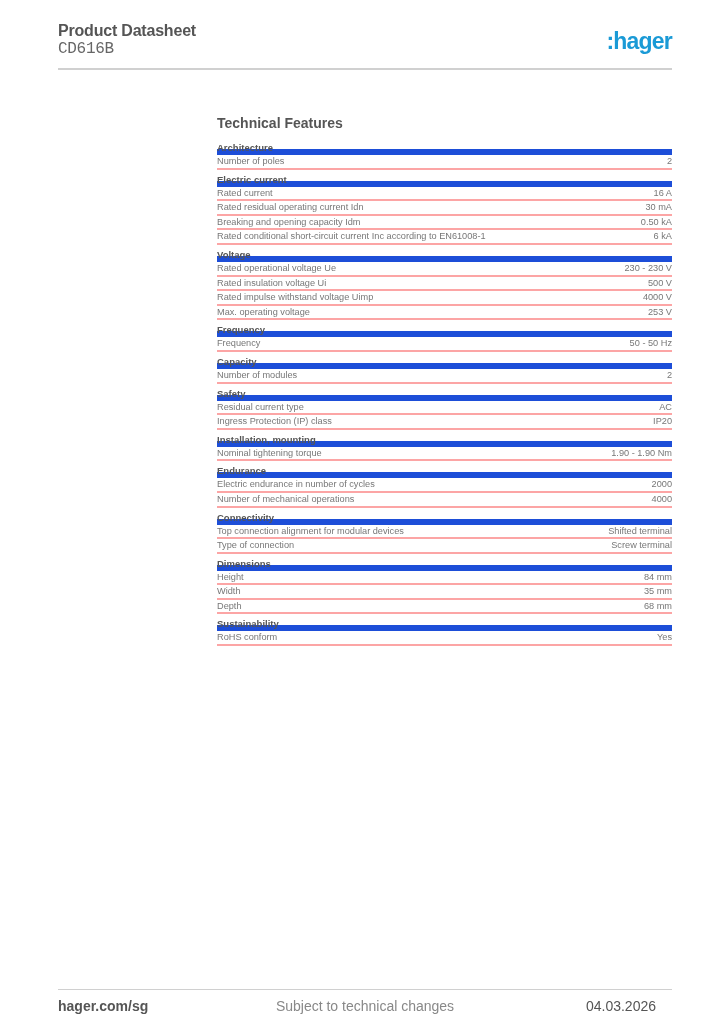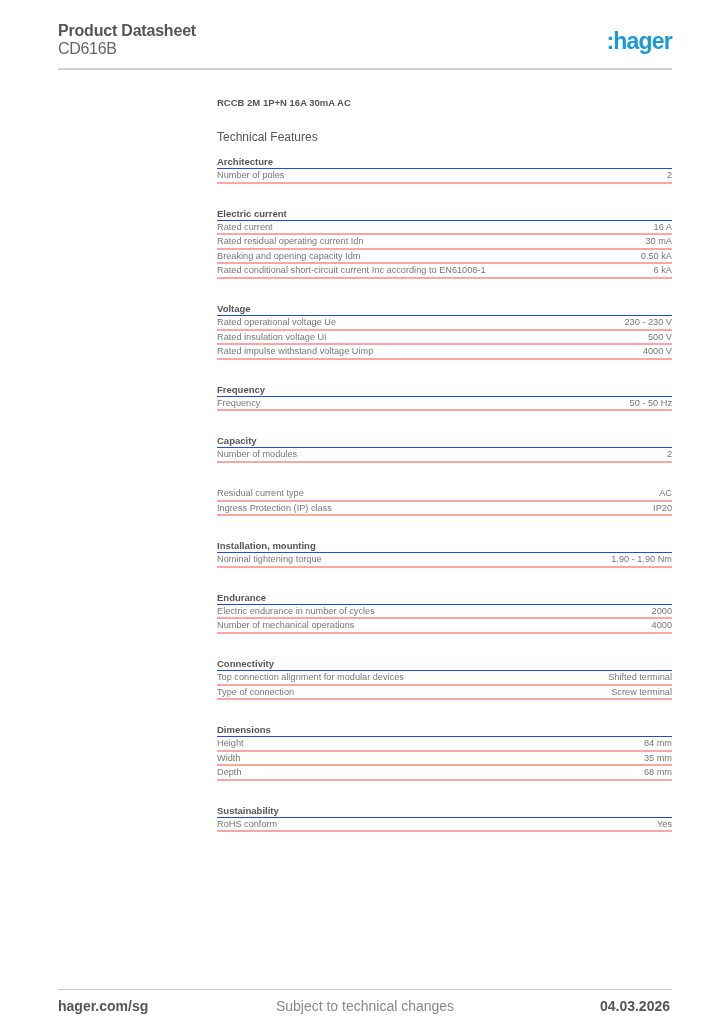--- a/index.html
+++ b/index.html
@@ -13,78 +13,77 @@
     .header {
       position: absolute;
       left: 58px; top: 22px; width: 614px; height: 48px;
     }
     .doc-title {
       position: absolute; left: 0; top: 0;
       font-size: 16px; font-weight: bold; color: #555555; letter-spacing: -0.2px;
     }
     .doc-subtitle {
       position: absolute; left: 0; top: 18px;
-      font-size: 16px; color: #666666; letter-spacing: -0.3px;
+      font-size: 16px; color: #666666; letter-spacing: -0.3px; font-family: Liberation Mono, monospace;
     }
     .logo {
       position: absolute; right: 0; top: 6px;
       font-size: 23px; font-weight: bold; color: #1a9ad6; letter-spacing: -0.8px; text-align: right;
     }
     .header-rule {
       position: absolute; left: 58px; top: 68px; width: 614px; height: 2px;
       background: #d0d0d0;
     }
     .content {
       position: absolute; left: 217px; top: 96px; width: 455px;
     }
     .product-name {
       font-size: 9.5px; font-weight: bold; color: #555555; height: 14px; line-height: 14px;
     }
     .tech-heading {
       margin-top: 20px;
-      font-size: 12px; font-weight: normal; color: #555555; height: 14px; line-height: 14px;
-    }
-    .section { margin-top: 24px; }
+      font-size: 14px; font-weight: bold; color: #555555; height: 14px; line-height: 14px;
+    }
+    .section { margin-top: 4px; }
     .section:first-of-type { margin-top: 12px; }
     .section-title {
       font-size: 9.5px; font-weight: bold; color: #555555;
       height: 13px; line-height: 12px;
-      border-bottom: 1px solid #1d4ed8;
+      border-bottom: 6px solid #1d4ed8;
     }
     .row {
       display: flex; justify-content: space-between;
       font-size: 9.2px; color: #777777;
       height: 14.6px; line-height: 13px;
       border-bottom: 2px solid #fca5a5;
     }
     .row-value { text-align: right; }
     .footer-rule {
       position: absolute; left: 58px; top: 989px; width: 614px; height: 1px;
       background: #d0d0d0;
     }
     .footer {
       position: absolute; left: 58px; top: 998px; width: 614px; height: 14px;
       font-size: 14px;
     }
     .footer-left { position: absolute; left: 0; top: 0; font-weight: bold; color: #555555; }
     .footer-center { position: absolute; left: 0; right: 0; top: 0; text-align: center; color: #888888; }
-    .footer-right { position: absolute; right: 2px; top: 0; font-weight: bold; color: #555555; }
+    .footer-right { position: absolute; right: 16px; top: 0; font-weight: normal; color: #555555; }
   </style>
 </head>
 <body>
 
 <div class="header">
   <div class="doc-title">Product Datasheet</div>
   <div class="doc-subtitle">CD616B</div>
   <div class="logo">:hager</div>
 </div>
 <div class="header-rule"></div>
 
 <div class="content">
-  <div class="product-name">RCCB 2M 1P+N  16A 30mA AC</div>
   <div class="tech-heading">Technical Features</div>
   <div id="sections">
       <div class="section">
         <div class="section-title">Architecture</div>
         <div class="row">
           <span class="row-label">Number of poles</span>
           <span class="row-value">2</span>
         </div>
       </div>
       <div class="section">
@@ -113,36 +112,41 @@
           <span class="row-value">230 - 230 V</span>
         </div>
         <div class="row">
           <span class="row-label">Rated insulation voltage Ui</span>
           <span class="row-value">500 V</span>
         </div>
         <div class="row">
           <span class="row-label">Rated impulse withstand voltage Uimp</span>
           <span class="row-value">4000 V</span>
         </div>
+        <div class="row">
+          <span class="row-label">Max. operating voltage</span>
+          <span class="row-value">253 V</span>
+        </div>
       </div>
       <div class="section">
         <div class="section-title">Frequency</div>
         <div class="row">
           <span class="row-label">Frequency</span>
           <span class="row-value">50 - 50 Hz</span>
         </div>
       </div>
       <div class="section">
         <div class="section-title">Capacity</div>
         <div class="row">
           <span class="row-label">Number of modules</span>
           <span class="row-value">2</span>
         </div>
       </div>
       <div class="section">
+        <div class="section-title">Safety</div>
         <div class="row">
           <span class="row-label">Residual current type</span>
           <span class="row-value">AC</span>
         </div>
         <div class="row">
           <span class="row-label">Ingress Protection (IP) class</span>
           <span class="row-value">IP20</span>
         </div>
       </div>
       <div class="section">

